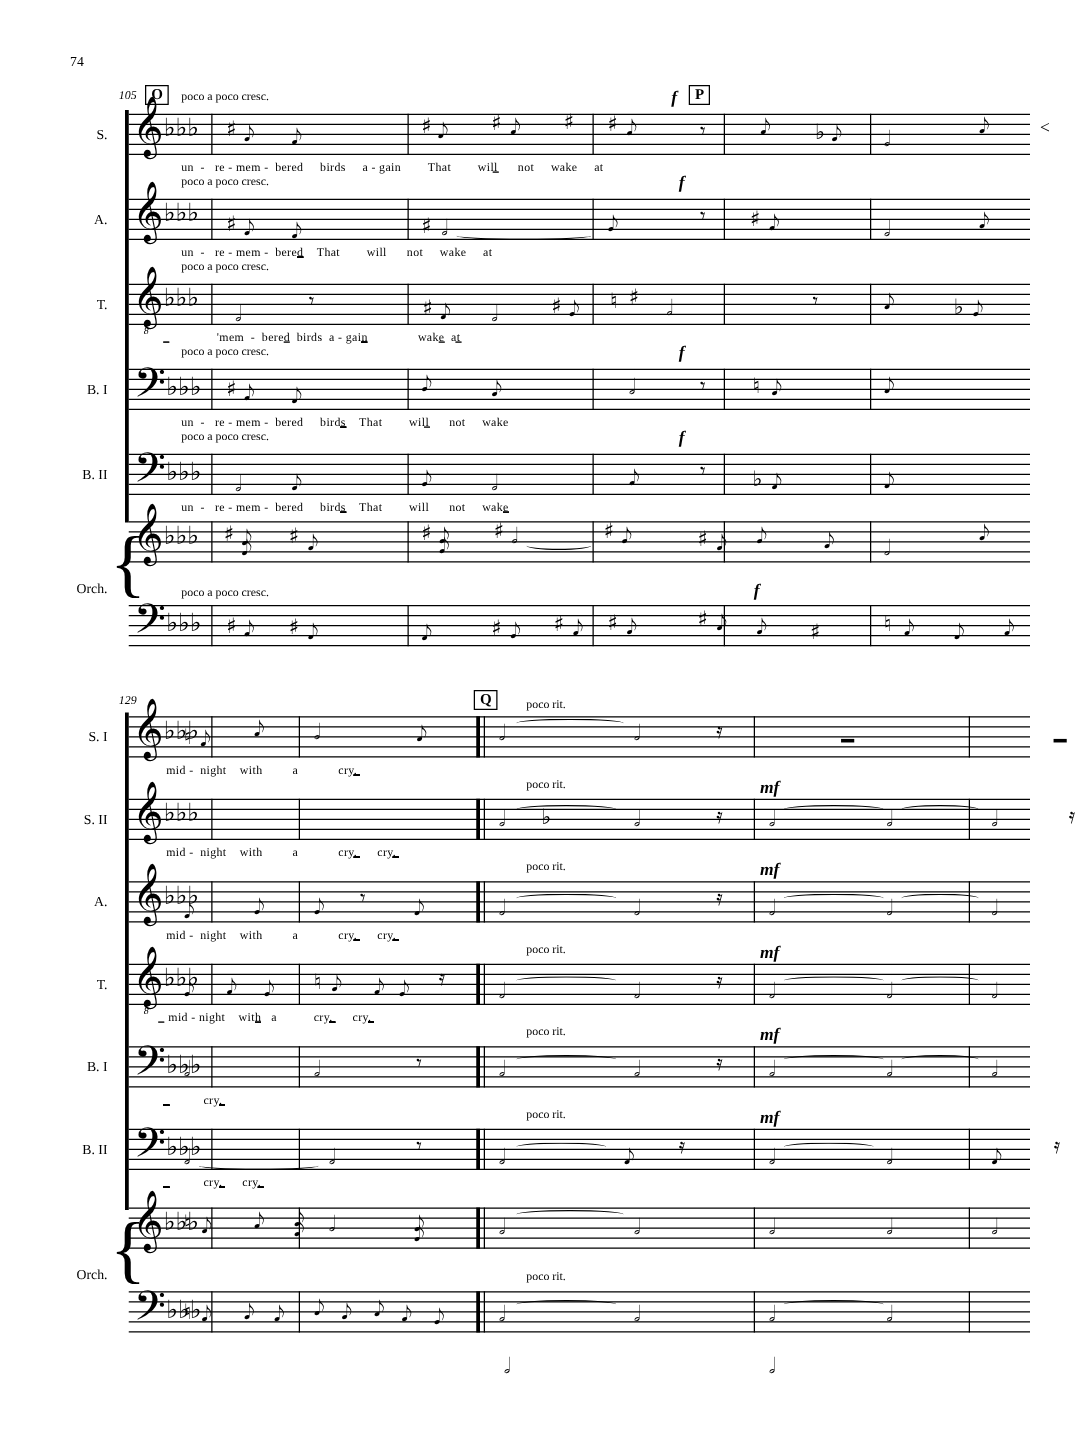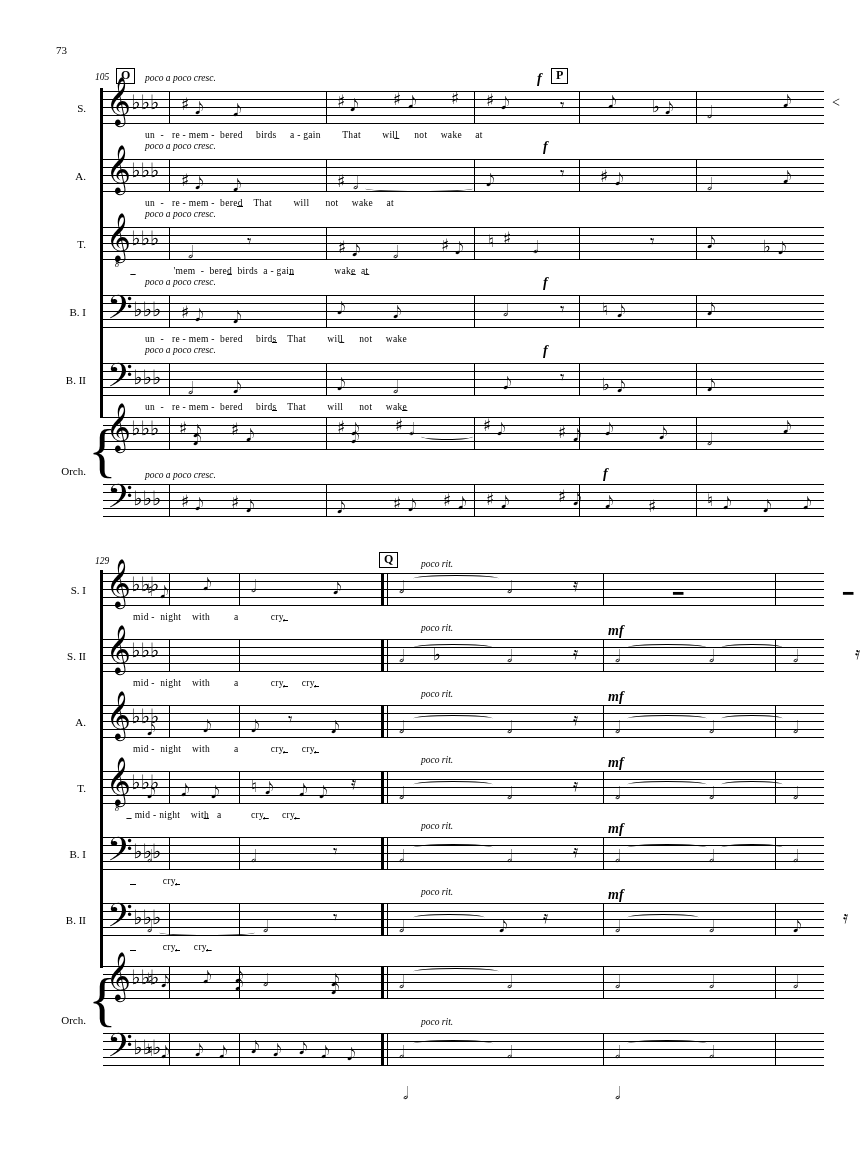--- a/index.html
+++ b/index.html
@@ -123,21 +123,20 @@
   .dynamic {
     position: absolute;
     font-family: "Liberation Serif", serif;
     font-style: italic;
     font-weight: bold;
     font-size: 14px;
   }
   .expr {
     position: absolute;
     font-family: "Liberation Serif", serif;
-    font-style: italic;
     font-size: 9.5px;
     white-space: nowrap;
   }
   .lyric {
     position: absolute;
     font-family: "Liberation Serif", serif;
     font-size: 9.5px;
     white-space: nowrap;
     letter-spacing: 0.3px;
   }
@@ -179,21 +178,21 @@
   .hairpin {
     position: absolute;
     font-size: 14px;
   }
 </style>
 </head>
 <body>
 
 <div class="page">
 
-  <div class="page-number">73</div>
+  <div class="page-number">74</div>
 
   <div class="system sys1">
 
     <div class="measure-number" style="left:95px; top:10px;font-style:italic;">105</div>
     <div class="rehearsal" style="left:116px; top:6px;">O</div>
     <div class="rehearsal" style="left:551px; top:6px;">P</div>
 
     <div class="bracket" style="left:100px; top:26px; height:330px;"></div>
 
     <div class="part-label" style="left:40px; top:40px; width:46px;">S.</div>

